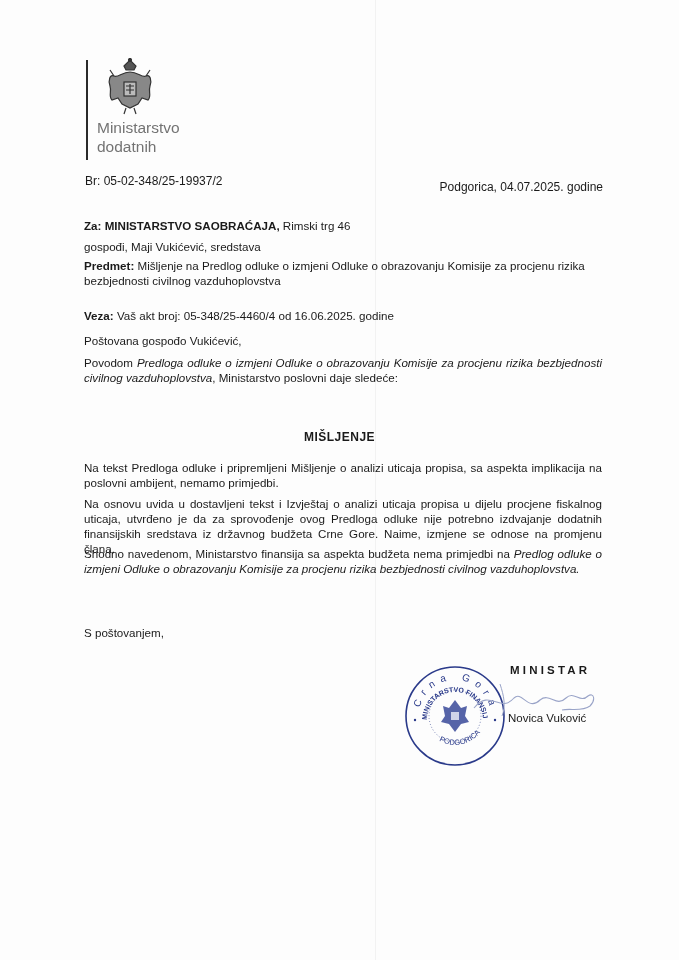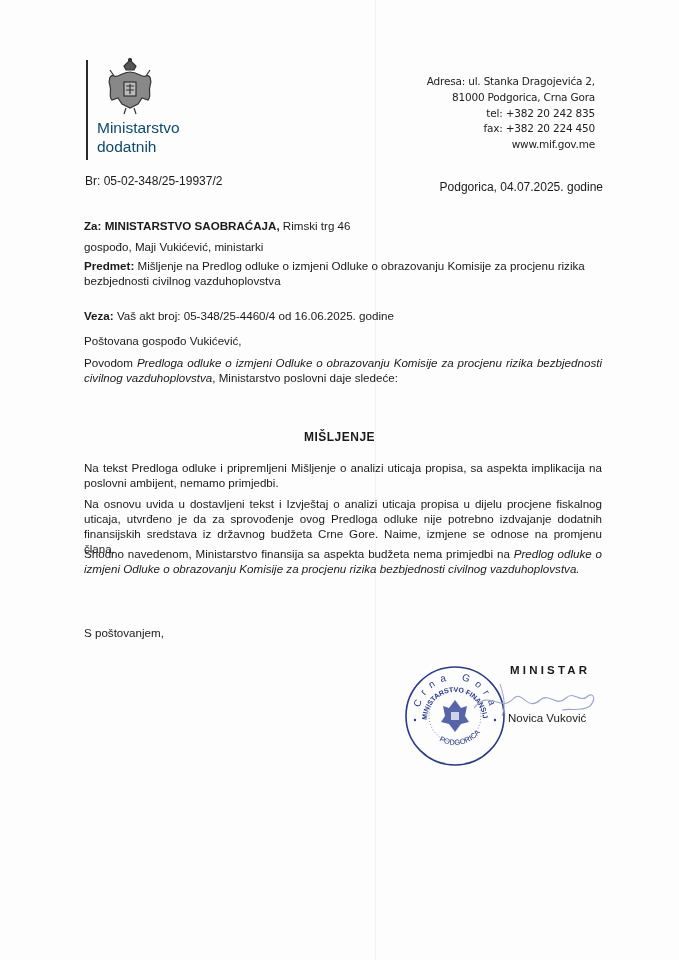--- a/index.html
+++ b/index.html
@@ -3,21 +3,21 @@
 <meta charset="utf-8">
 <style>
   html, body { margin: 0; padding: 0; }
   body {
     width: 679px; height: 960px; background: #fdfdfd; position: relative;
     font-family: "Liberation Sans", sans-serif; color: #1a1a1a; overflow: hidden;
   }
   .page { position: absolute; inset: 0; }
   .vline { position: absolute; left: 86px; top: 60px; width: 2px; height: 100px; background: #2a2a2a; }
   .crest { position: absolute; left: 104px; top: 58px; width: 52px; height: 58px; }
-  .ministry-name { position: absolute; left: 97px; top: 118px; font-size: 15.5px; line-height: 19px; color: #0c4a6e; }
+  .ministry-name { position: absolute; left: 97px; top: 118px; font-size: 15.5px; line-height: 19px; color: #737373; }
   .address { position: absolute; right: 84px; top: 74px; text-align: right; font-size: 10.5px; line-height: 15.8px; color: #222; font-family: "DejaVu Sans", sans-serif; letter-spacing: -0.2px; }
   .br { position: absolute; left: 85px; top: 174px; font-size: 12px; }
   .date { position: absolute; right: 76px; top: 180px; font-size: 12px; padding-left: 25px; }
   .text { position: absolute; left: 84px; right: 77px; font-size: 11.6px; line-height: 15px; }
   .b { font-weight: bold; }
   .justify { text-align: justify; }
   .heading { position: absolute; left: 0; right: 0; text-align: center; top: 430px; font-weight: bold; font-size: 12px; letter-spacing: 0.5px; }
   .seal { position: absolute; left: 403px; top: 664px; width: 104px; height: 104px; }
   .minister-title { position: absolute; left: 510px; top: 664px; font-weight: bold; font-size: 11.5px; letter-spacing: 3.2px; }
   .minister-name { position: absolute; left: 508px; top: 680px; font-size: 11.5px; margin-top: 32px; }
@@ -42,37 +42,30 @@
       <path d="M22 50 L20 56 M30 50 L32 56"></path>
       <path d="M10 18 L6 12 M42 18 L46 12"></path>
     </g>
   </svg>
 
   <div class="ministry-name">
     <div>Ministarstvo</div>
     <div>dodatnih</div>
   </div>
 
-  <div class="address">
-    <div>Adresa: ul. Stanka Dragojevića 2,</div>
-    <div>81000 Podgorica, Crna Gora</div>
-    <div>tel: +382 20 242 835</div>
-    <div>fax: +382 20 224 450</div>
-    <div>www.mif.gov.me</div>
-  </div>
 
   <div class="br">Br: 05-02-348/25-19937/2</div>
   <div class="date">Podgorica, 04.07.2025. godine</div>
 
   <div class="text" style="top:218px;">
     <span class="b">Za:</span>
     <span class="b">MINISTARSTVO SAOBRAĆAJA,</span>
     <span>Rimski trg 46</span>
   </div>
-  <div class="text" style="top:239px;">gospođo, Maji Vukićević, ministarki</div>
+  <div class="text" style="top:239px;">gospođi, Maji Vukićević, sredstava</div>
 
   <div class="text" style="top:258px;">
     <span class="b">Predmet:</span>
     <span>Mišljenje na Predlog odluke o izmjeni Odluke o obrazovanju Komisije za procjenu rizika bezbjednosti civilnog vazduhoplovstva</span>
   </div>
 
   <div class="text" style="top:308px;">
     <span class="b">Veza:</span>
     <span>Vaš akt broj: 05-348/25-4460/4 od 16.06.2025. godine</span>
   </div>

